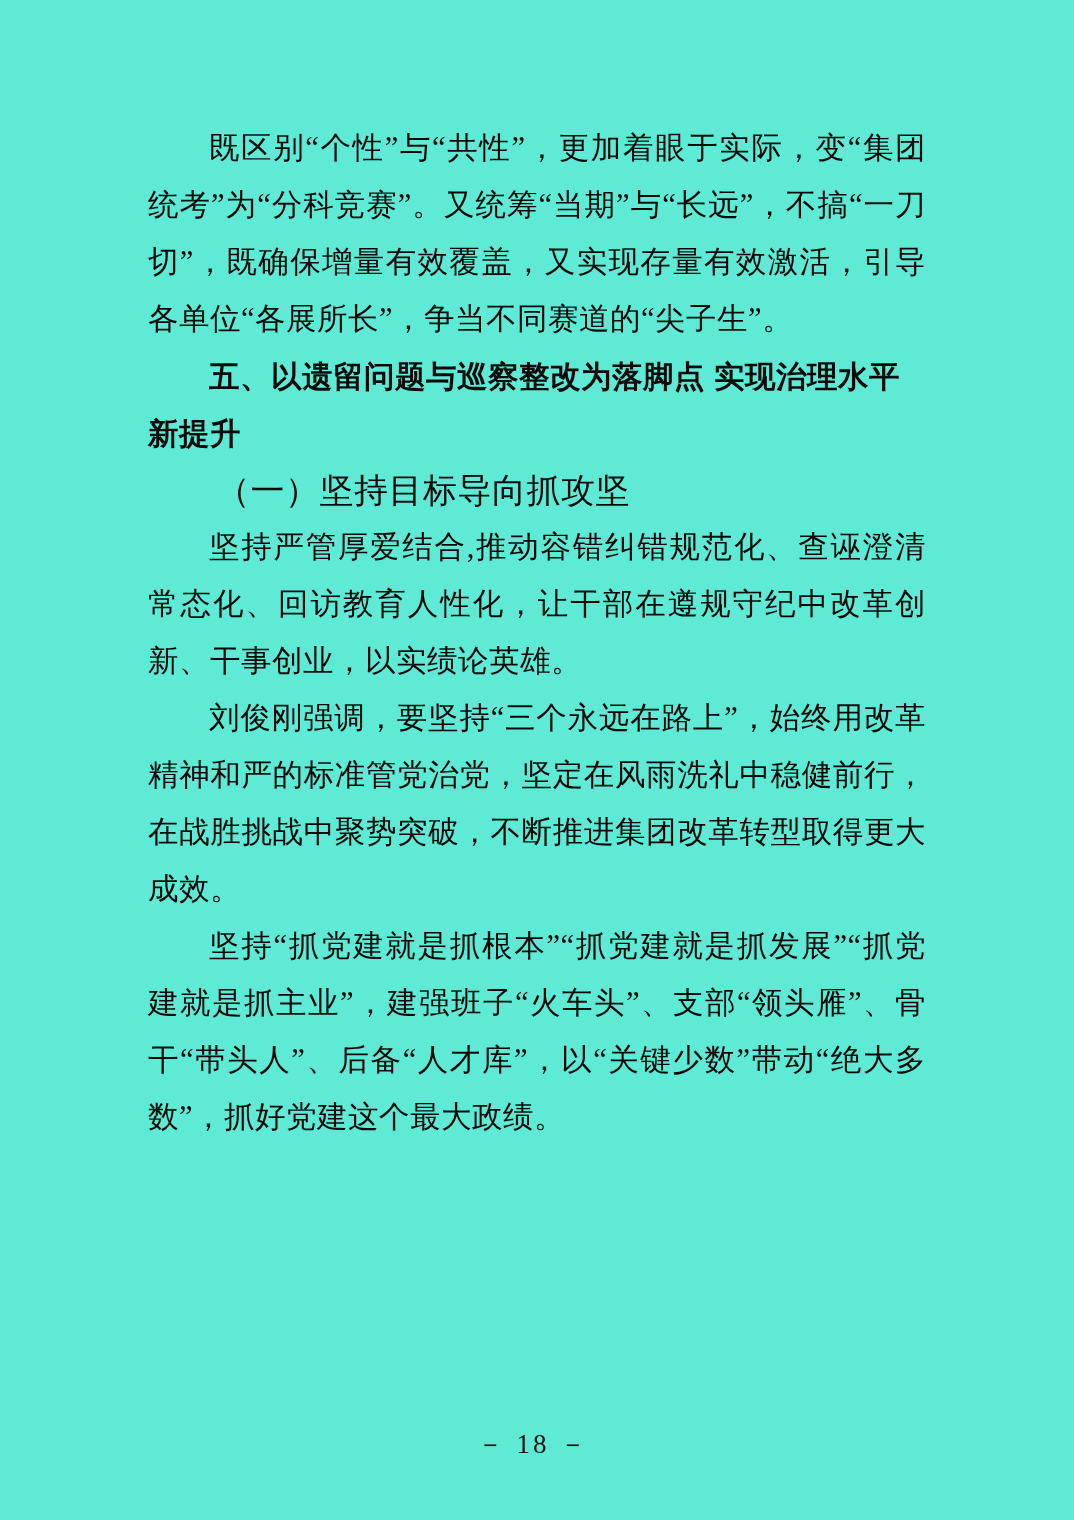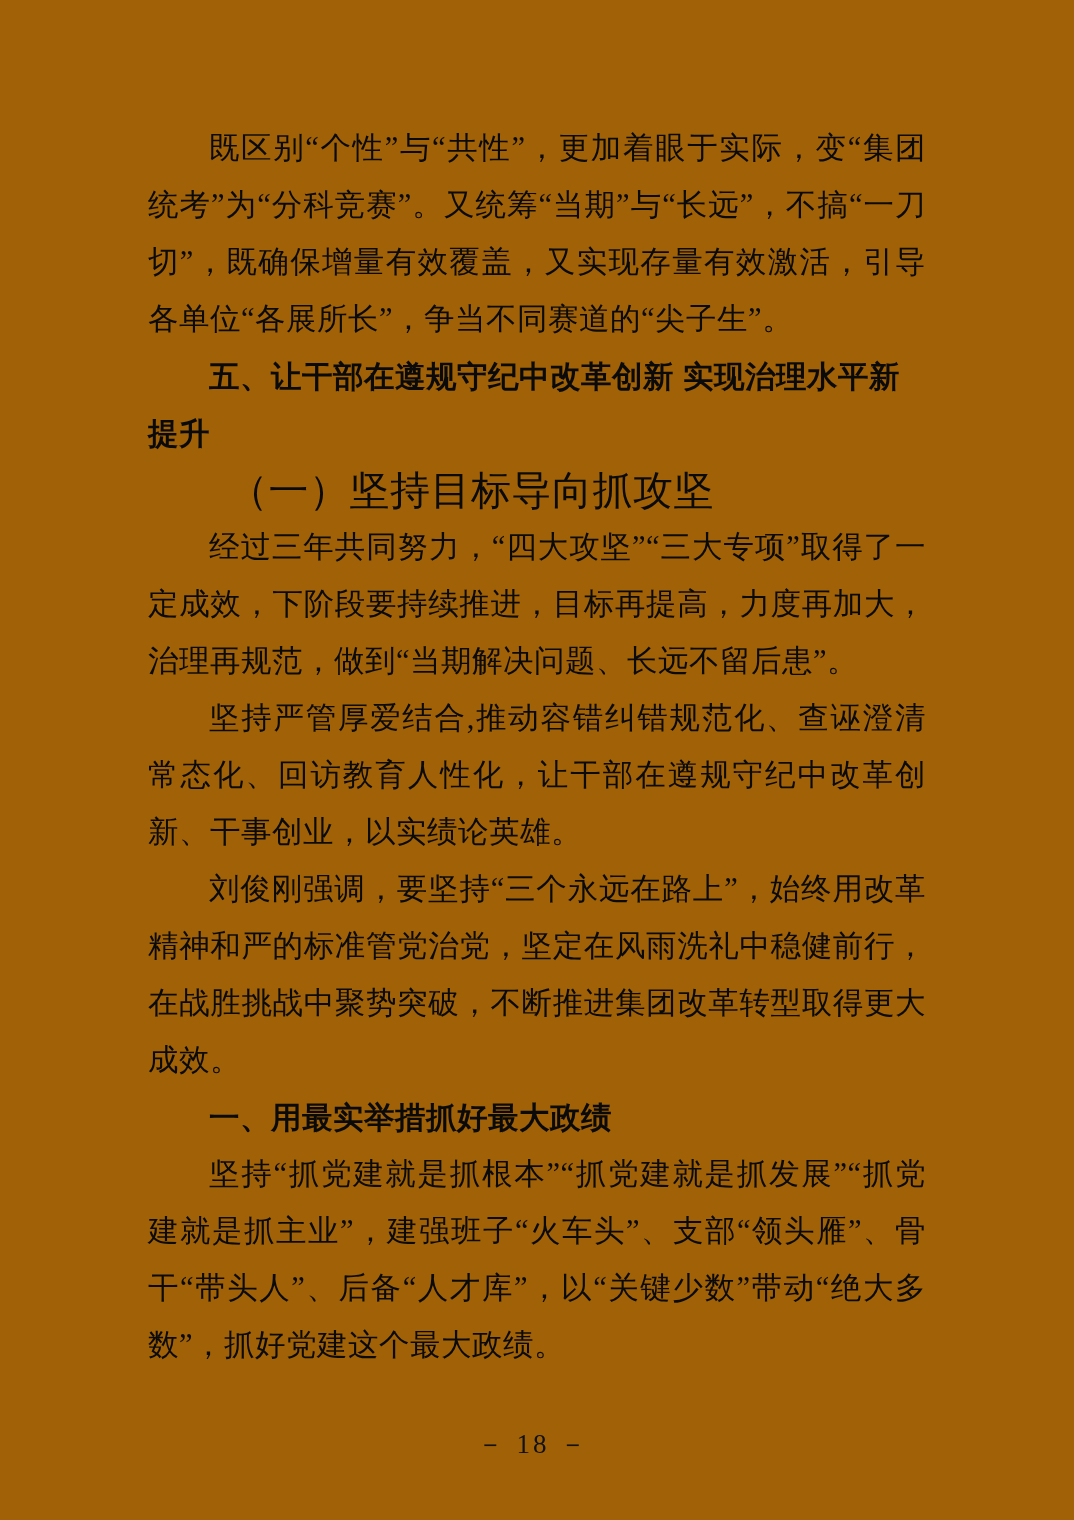--- a/index.html
+++ b/index.html
@@ -12,21 +12,21 @@
     height: 1520px;
     font-family: "Liberation Serif", "DejaVu Serif", serif;
     color: #0a0a0a;
   }
   .page {
     position: relative;
     width: 1074px;
     height: 1520px;
     box-sizing: border-box;
     padding: 120px 148px 0 148px;
-    background: #a16207;
+    background: #5eead4;
   }
   .doc-body {
     width: 778px;
   }
   p {
     margin: 0;
     padding: 0;
   }
   .para {
     font-size: 30.5px;
@@ -39,21 +39,21 @@
   }
   .heading-1 {
     font-size: 30.5px;
     line-height: 57px;
     font-weight: bold;
     text-indent: 2em;
     letter-spacing: 0.5px;
     font-family: "Liberation Sans", "DejaVu Sans", sans-serif;
   }
   .heading-2 {
-    font-size: 40px;
+    font-size: 34px;
     line-height: 57px;
     text-indent: 2em;
     letter-spacing: 0.5px;
     font-family: "Liberation Serif", "DejaVu Serif", serif;
   }
   .heading-sec {
     font-size: 30.5px;
     line-height: 57px;
     font-weight: bold;
     text-indent: 2em;
@@ -73,33 +73,31 @@
   }
 </style>
 </head>
 <body>
 
 <div class="page">
   <div class="doc-body">
 
     <p class="para">既区别“个性”与“共性”，更加着眼于实际，变“集团统考”为“分科竞赛”。又统筹“当期”与“长远”，不搞“一刀切”，既确保增量有效覆盖，又实现存量有效激活，引导各单位“各展所长”，争当不同赛道的“尖子生”。</p>
 
-    <p class="heading-sec">五、让干部在遵规守纪中改革创新 实现治理水平新提升</p>
+    <p class="heading-sec">五、以遗留问题与巡察整改为落脚点 实现治理水平新提升</p>
 
     <p class="heading-2">（一）坚持目标导向抓攻坚</p>
 
-    <p class="para">经过三年共同努力，“四大攻坚”“三大专项”取得了一定成效，下阶段要持续推进，目标再提高，力度再加大，治理再规范，做到“当期解决问题、长远不留后患”。</p>
 
 
 
 
     <p class="para">坚持严管厚爱结合,推动容错纠错规范化、查诬澄清常态化、回访教育人性化，让干部在遵规守纪中改革创新、干事创业，以实绩论英雄。</p>
 
     <p class="para">刘俊刚强调，要坚持“三个永远在路上”，始终用改革精神和严的标准管党治党，坚定在风雨洗礼中稳健前行，在战胜挑战中聚势突破，不断推进集团改革转型取得更大成效。</p>
 
-    <p class="heading-1">一、用最实举措抓好最大政绩</p>
 
     <p class="para">坚持“抓党建就是抓根本”“抓党建就是抓发展”“抓党建就是抓主业”，建强班子“火车头”、支部“领头雁”、骨干“带头人”、后备“人才库”，以“关键少数”带动“绝大多数”，抓好党建这个最大政绩。</p>
 
   </div>
 
   <div class="page-number">－ 18 －</div>
 </div>
 
 </body></html>

